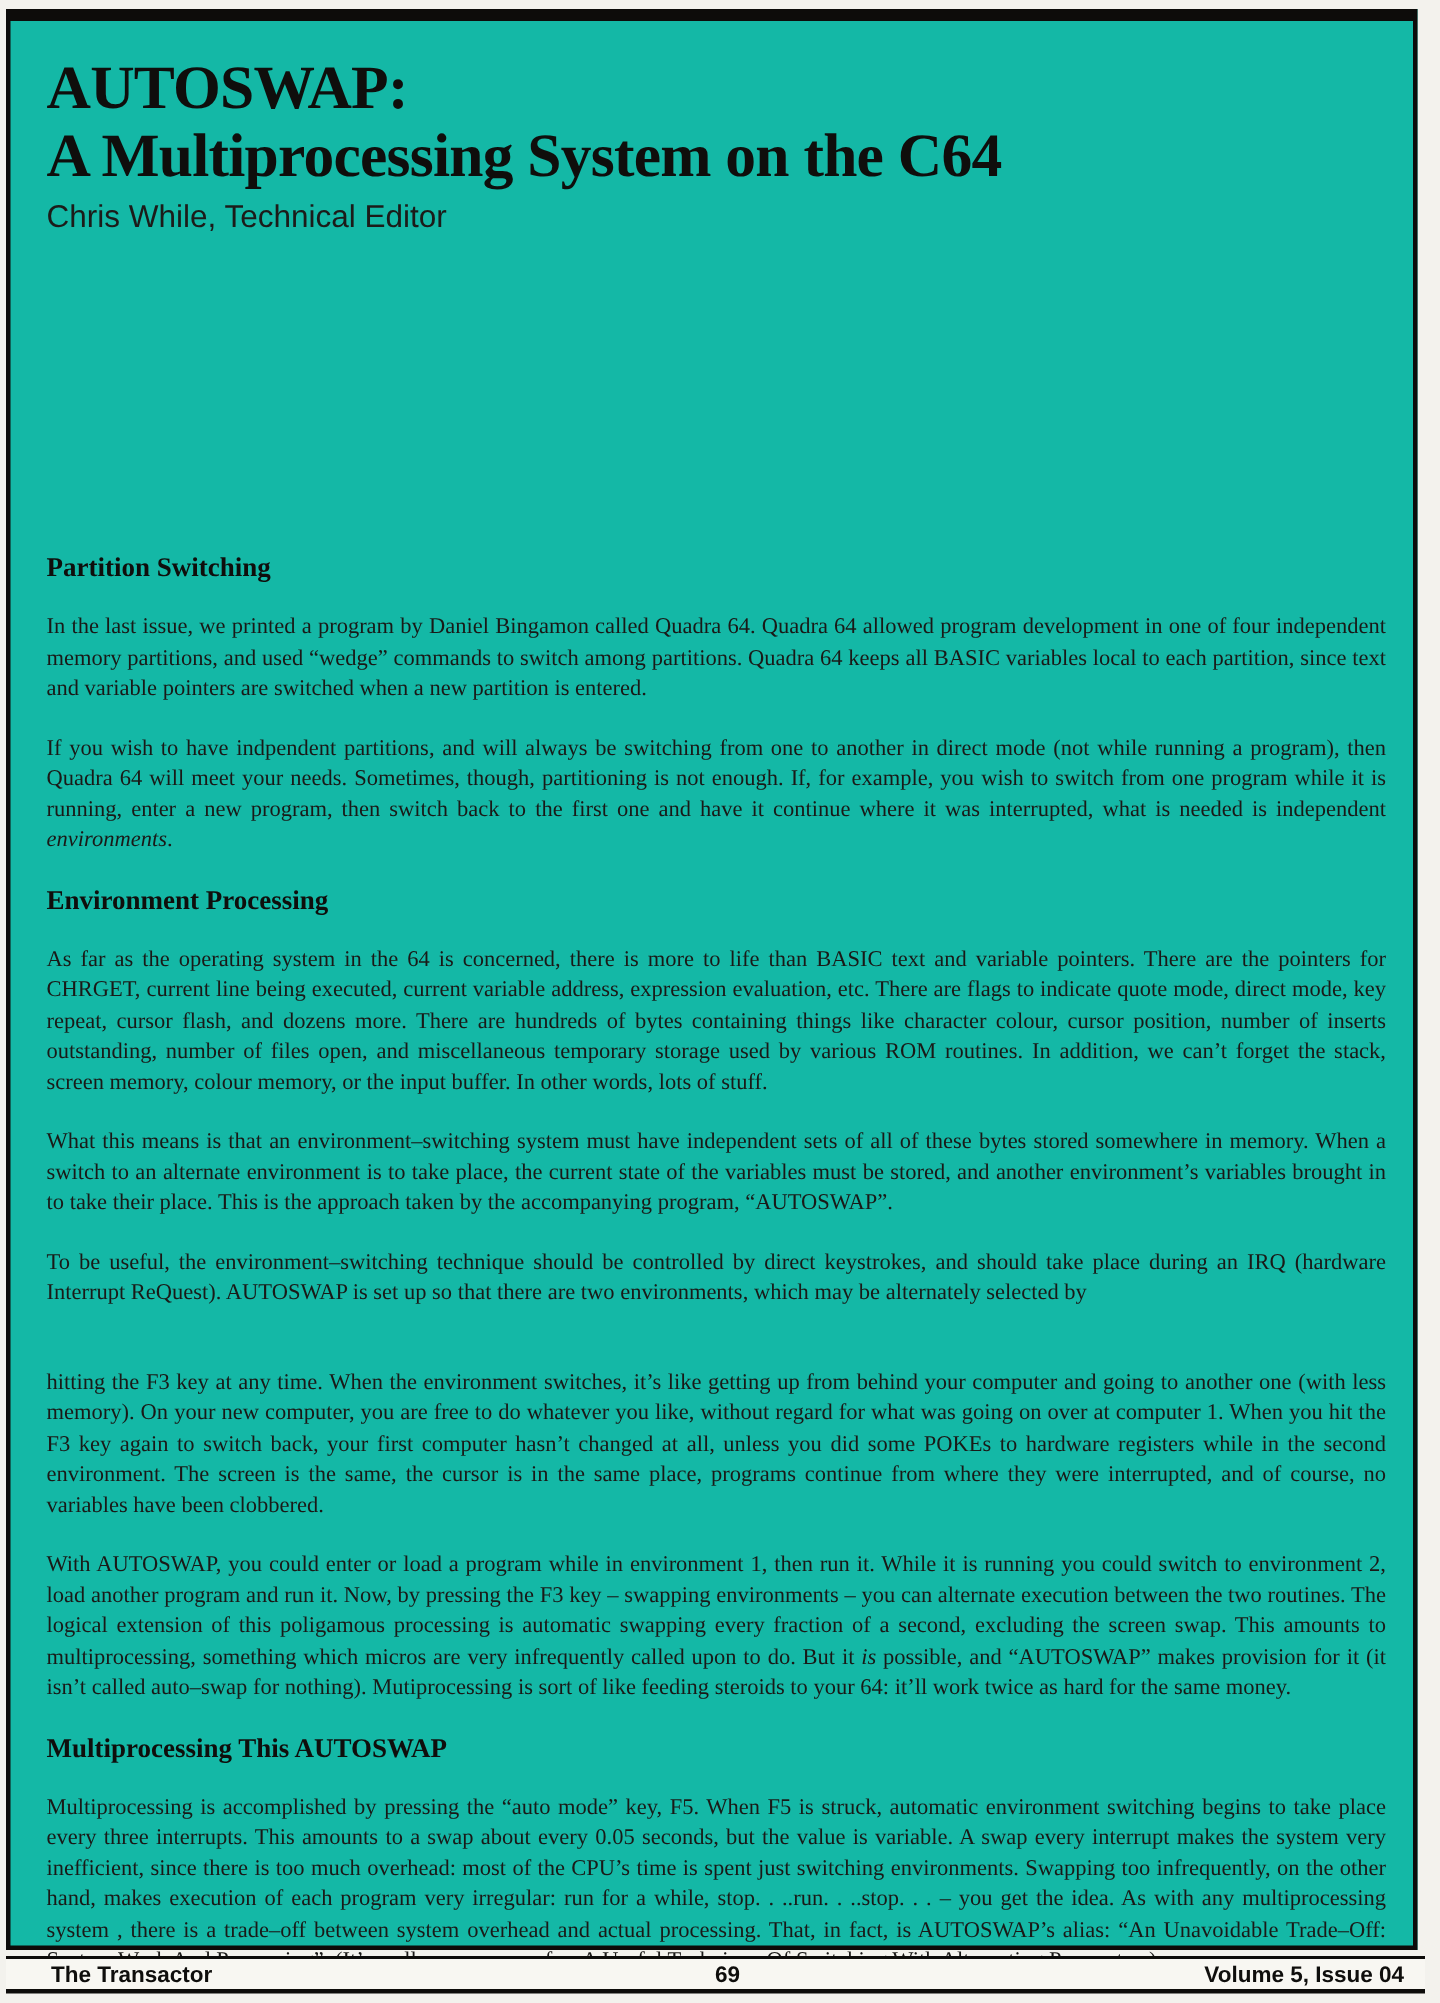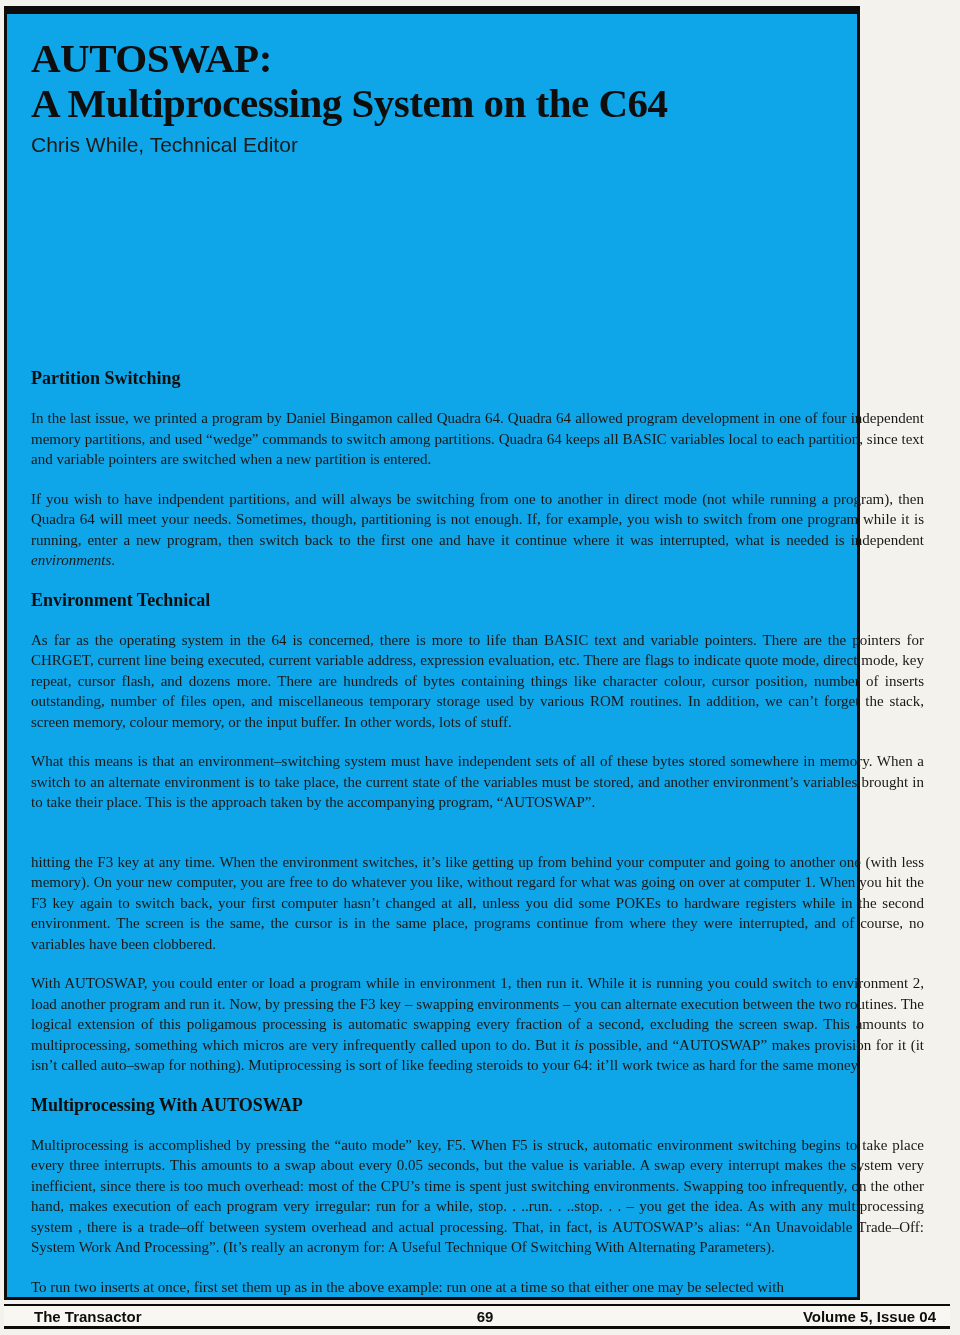--- a/index.html
+++ b/index.html
@@ -8,26 +8,26 @@
     width: 960px;
     height: 1335px;
     background: #f3f2ed;
     font-family: "Liberation Serif", serif;
     color: #161514;
   }
   .page-box {
     position: absolute;
     left: 4px;
     top: 6px;
-    width: 856px;
+    width: 941px;
     height: 1294px;
     box-sizing: border-box;
     border: 3px solid #0d0c0a;
     border-top-width: 8px;
-    background: #0ea5e9;
+    background: #14b8a6;
   }
   .title-block {
     position: absolute;
     left: 24px;
     top: 22px;
     width: 880px;
   }
   .title-line {
     font-weight: bold;
     font-size: 41px;
@@ -103,29 +103,30 @@
     <div class="title-line">A Multiprocessing System on the C64</div>
     <div class="byline">Chris While, Technical Editor</div>
   </div>
 
   <div class="columns">
 
     <div class="col">
       <div class="heading">Partition Switching</div>
       <p class="para">In the last issue, we printed a program by Daniel Bingamon called Quadra 64. Quadra 64 allowed program development in one of four independent memory partitions, and used “wedge” commands to switch among partitions. Quadra 64 keeps all BASIC variables local to each partition, since text and variable pointers are switched when a new partition is entered.</p>
       <p class="para"><span>If you wish to have indpendent partitions, and will always be switching from one to another in direct mode (not while running a program), then Quadra 64 will meet your needs. Sometimes, though, partitioning is not enough. If, for example, you wish to switch from one program while it is running, enter a new program, then switch back to the first one and have it continue where it was interrupted, what is needed is independent </span><span class="ital">environments</span><span>.</span></p>
-      <div class="heading">Environment Technical</div>
+      <div class="heading">Environment Processing</div>
       <p class="para">As far as the operating system in the 64 is concerned, there is more to life than BASIC text and variable pointers. There are the pointers for CHRGET, current line being executed, current variable address, expression evaluation, etc. There are flags to indicate quote mode, direct mode, key repeat, cursor flash, and dozens more. There are hundreds of bytes containing things like character colour, cursor position, number of inserts outstanding, number of files open, and miscellaneous temporary storage used by various ROM routines. In addition, we can’t forget the stack, screen memory, colour memory, or the input buffer. In other words, lots of stuff.</p>
       <p class="para">What this means is that an environment–switching system must have independent sets of all of these bytes stored somewhere in memory. When a switch to an alternate environment is to take place, the current state of the variables must be stored, and another environment’s variables brought in to take their place. This is the approach taken by the accompanying program, “AUTOSWAP”.</p>
+      <p class="para">To be useful, the environment–switching technique should be controlled by direct keystrokes, and should take place during an IRQ (hardware Interrupt ReQuest). AUTOSWAP is set up so that there are two environments, which may be alternately selected by</p>
     </div>
 
     <div class="col">
       <p class="para">hitting the F3 key at any time. When the environment switches, it’s like getting up from behind your computer and going to another one (with less memory). On your new computer, you are free to do whatever you like, without regard for what was going on over at computer 1. When you hit the F3 key again to switch back, your first computer hasn’t changed at all, unless you did some POKEs to hardware registers while in the second environment. The screen is the same, the cursor is in the same place, programs continue from where they were interrupted, and of course, no variables have been clobbered.</p>
       <p class="para"><span>With AUTOSWAP, you could enter or load a program while in environment 1, then run it. While it is running you could switch to environment 2, load another program and run it. Now, by pressing the F3 key – swapping environments – you can alternate execution between the two routines. The logical extension of this poligamous processing is automatic swapping every fraction of a second, excluding the screen swap. This amounts to multiprocessing, something which micros are very infrequently called upon to do. But it </span><span class="ital">is</span><span> possible, and “AUTOSWAP” makes provision for it (it isn’t called auto–swap for nothing). Mutiprocessing is sort of like feeding steroids to your 64: it’ll work twice as hard for the same money.</span></p>
-      <div class="heading spaced-top">Multiprocessing With AUTOSWAP</div>
+      <div class="heading spaced-top">Multiprocessing This AUTOSWAP</div>
       <p class="para">Multiprocessing is accomplished by pressing the “auto mode” key, F5. When F5 is struck, automatic environment switching begins to take place every three interrupts. This amounts to a swap about every 0.05 seconds, but the value is variable. A swap every interrupt makes the system very inefficient, since there is too much overhead: most of the CPU’s time is spent just switching environments. Swapping too infrequently, on the other hand, makes execution of each program very irregular: run for a while, stop. . ..run. . ..stop. . . – you get the idea. As with any multiprocessing system , there is a trade–off between system overhead and actual processing. That, in fact, is AUTOSWAP’s alias: “An Unavoidable Trade–Off: System Work And Processing”. (It’s really an acronym for: A Useful Technique Of Switching With Alternating Parameters).</p>
       <p class="para">To run two inserts at once, first set them up as in the above example: run one at a time so that either one may be selected with</p>
     </div>
 
   </div>
 </div>
 
 <div class="footer-band">
   <div class="footer-left">The Transactor</div>
   <div class="footer-mid">69</div>

